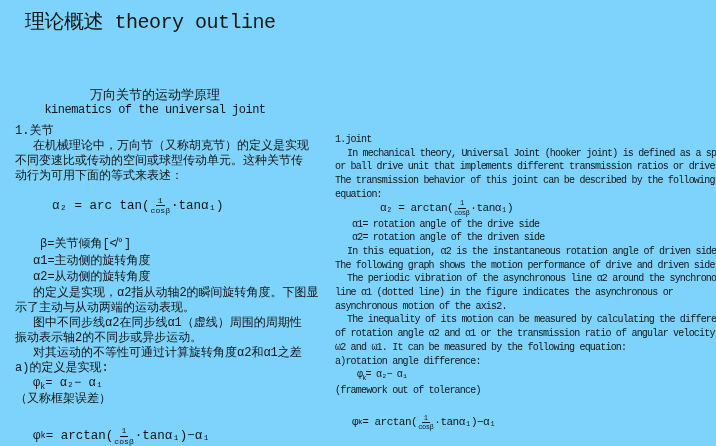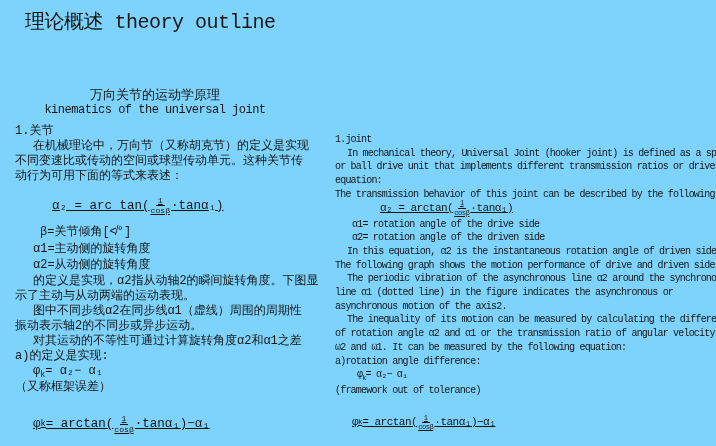--- a/index.html
+++ b/index.html
@@ -24,35 +24,35 @@
     font-size: 12px; line-height: 15px;
   }
   .head-wrap { width: 280px; text-align: center; }
   .heading-zh { font-size: 13px; line-height: 15px; }
   .heading-en { font-size: 12px; line-height: 15px; letter-spacing: -0.5px; }
   .left-col .sec { margin-top: 6px; }
   .zl { white-space: nowrap; }
   .ind18 { padding-left: 18px; }
   .ind25 { padding-left: 25px; }
   .ind37 { padding-left: 37px; }
-  .defs-zh { margin-top: 6px; line-height: 16.5px; }
+  .defs-zh { margin-top: 18px; line-height: 16.5px; }
 
   
   .right-col {
     position: absolute; left: 335px; top: 133px; width: 382px;
     font-size: 10px; line-height: 13.7px; letter-spacing: -0.8px;
   }
   .el { white-space: nowrap; }
   .rind12 { padding-left: 12px; }
   .rind17 { padding-left: 17px; }
   .rind22 { padding-left: 22px; }
   .rind45 { padding-left: 45px; }
 
   
-  .formula { white-space: nowrap; text-decoration: underline; }
+  .formula { white-space: nowrap; }
   .f-left { margin-top: 10px; margin-bottom: 0; height: 24px; display: flex; align-items: center; font-size: 12.5px; }
   .f-left-cut { margin-top: 18px; height: 24px; display: flex; align-items: center; font-size: 12.5px; }
   .f-right { margin-top: -2px; height: 18px; display: flex; align-items: center; font-size: 11px; letter-spacing: -0.5px; }
   .f-right-cut { margin-top: 14px; height: 22px; display: flex; align-items: center; font-size: 11px; letter-spacing: -0.5px; }
   .frac {
     display: inline-flex; flex-direction: column; align-items: center;
     vertical-align: middle; margin: 0 1px; line-height: 1;
   }
   .frac .num { display: block; font-size: 0.65em; line-height: 1.05; border-bottom: 1px solid #151515; padding: 0 2px 0px 2px; }
   .frac .den { display: block; font-size: 0.65em; line-height: 1.15; }
@@ -117,22 +117,22 @@
         </span>
         <span>·tanα₁)−α₁</span>
     </div>
   </div>
 
   <div class="right-col">
     <div class="el">1.joint</div>
 
     <div class="el rind12">In mechanical theory, Universal Joint (hooker joint) is defined as a space</div>
     <div class="el">or ball drive unit that implements different transmission ratios or drives.</div>
+    <div class="el">The transmission behavior of this joint can be described by the following</div>
     <div class="el">equation:</div>
-    <div class="el">The transmission behavior of this joint can be described by the following</div>
 
     <div class="formula f-right rind45">
       <span>α₂ = arctan(</span>
         <span class="frac">
           <span class="num">1</span>
           <span class="den">cosβ</span>
         </span>
         <span>·tanα₁)</span>
     </div>
 

